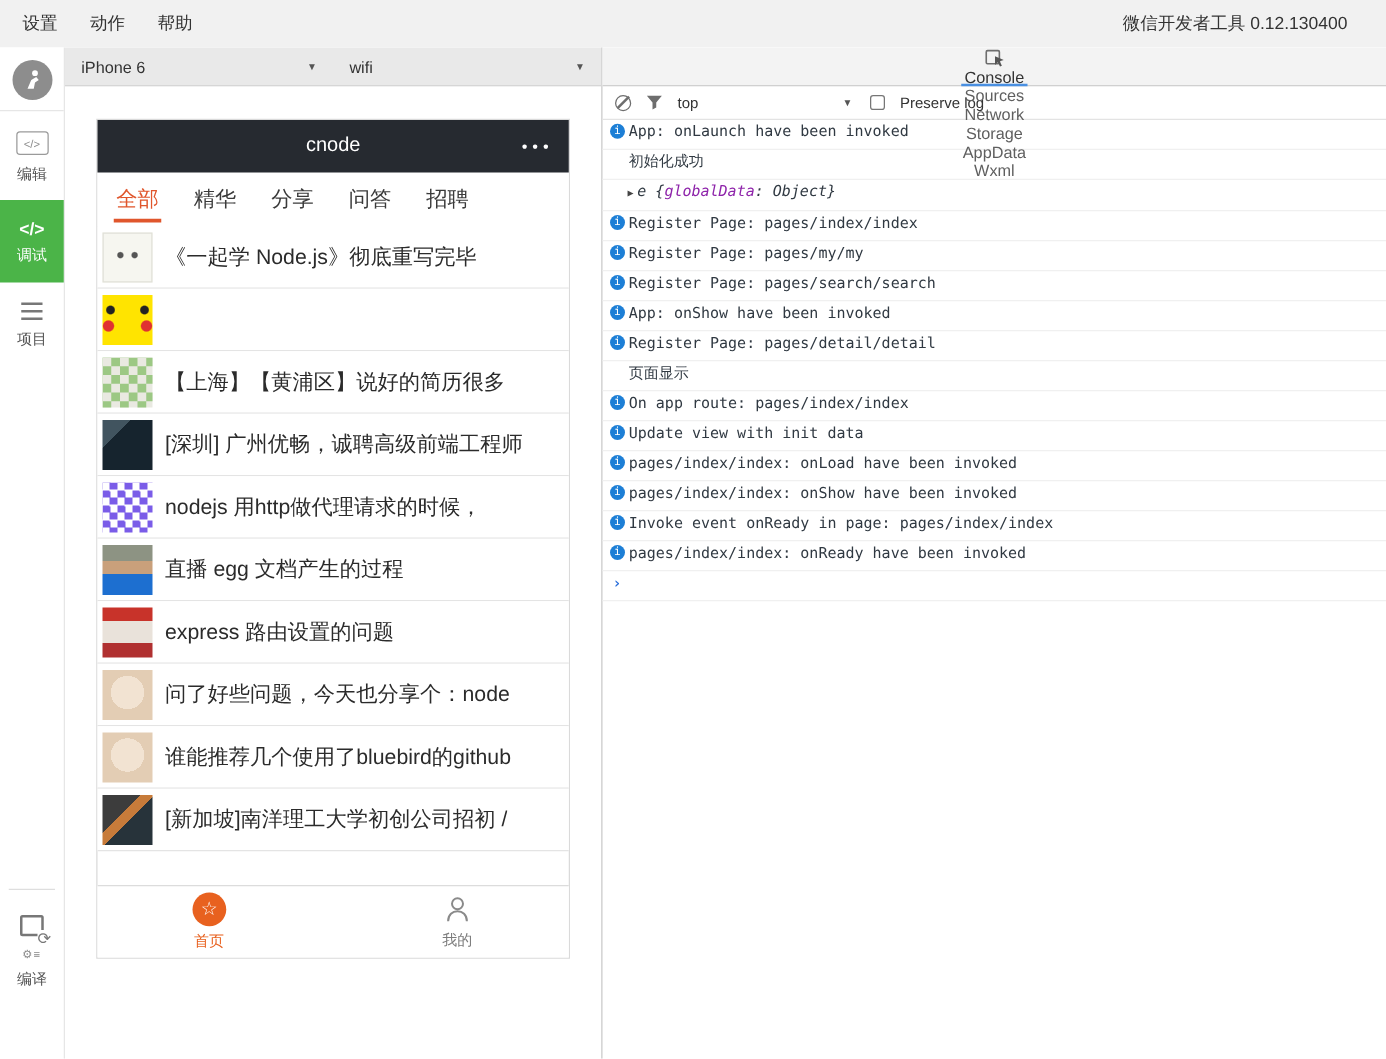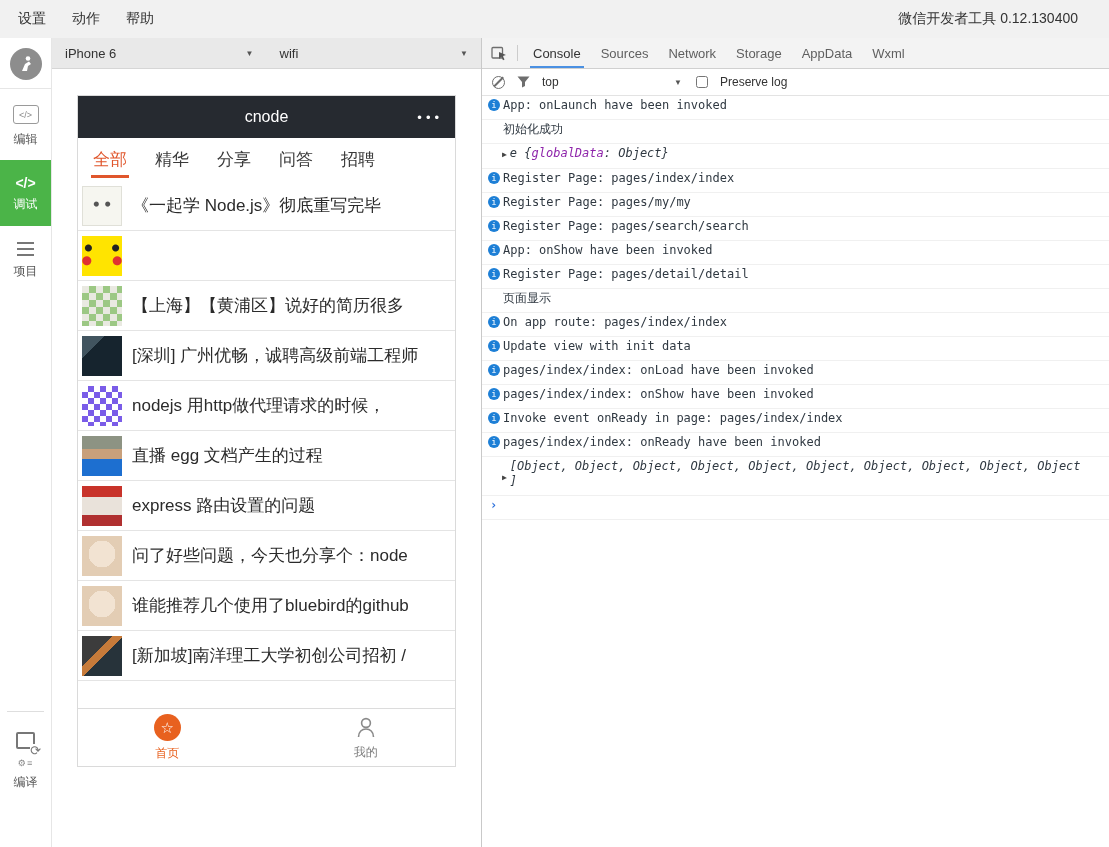--- a/index.html
+++ b/index.html
@@ -88,21 +88,21 @@
   .tbitem.active{color:#e8611f;}
   .tbicon-home{width:27px;height:27px;border-radius:50%;background:#e8611f;color:#fff;
                display:flex;align-items:center;justify-content:center;font-size:15px;line-height:1;}
   .tbicon-home::after{content:"\2606";}
   .tbicon-svg{width:25px;height:25px;display:flex;align-items:center;justify-content:center;}
 
   
   .devtools{position:absolute;left:481px;top:38px;right:0;bottom:0;background:#fff;
             border-left:1px solid #c9c9c9;box-sizing:border-box;}
   .dt-tabs{height:30px;background:#f3f3f3;border-bottom:1px solid #d0d0d0;display:flex;
-           align-items:center;padding:0 4px;}
+           align-items:center;padding:0 4px;flex-direction:column;}
   .dt-inspect{width:26px;display:flex;justify-content:center;align-items:center;cursor:pointer;}
   .dt-sep{width:1px;height:16px;background:#ccc;margin:0 5px;}
   .dt-tab{padding:0 10px;font-size:13px;color:#5f5f5f;height:100%;display:flex;align-items:center;
           position:relative;cursor:pointer;}
   .dt-tab.active{color:#333;}
   .dt-tab.active::after{content:"";position:absolute;left:7px;right:7px;bottom:0;height:2px;background:#4a90e2;}
 
   .dt-filter{height:26px;display:flex;align-items:center;padding:0 10px;border-bottom:1px solid #e3e3e3;}
   .ic-block{width:11px;height:11px;border:1.5px solid #6e6e6e;border-radius:50%;position:relative;
             flex:none;cursor:pointer;}
@@ -356,23 +356,16 @@
     </div>
     <div class="crow">
       <span class="ci"></span>
       <span class="ct">Invoke event onReady in page: pages/index/index</span>
     </div>
     <div class="crow">
       <span class="ci"></span>
       <span class="ct">pages/index/index: onReady have been invoked</span>
     </div>
     <div class="crow">
-      <span class="exp mid"></span>
-      <span class="ct it">
-        <span class="blk">[Object, Object, Object, Object, Object, Object, Object, Object, Object, Object</span>
-        <span class="blk">]</span>
-      </span>
-    </div>
-    <div class="crow">
       <span class="chev"></span>
     </div>
   </div>
 </div>
 
 </body></html>

